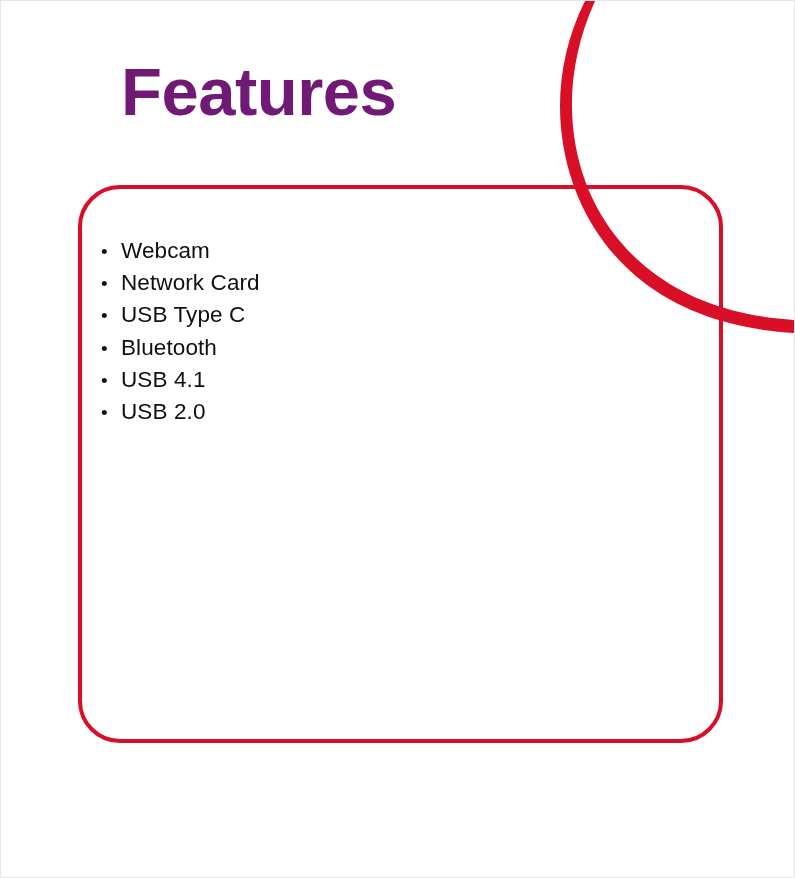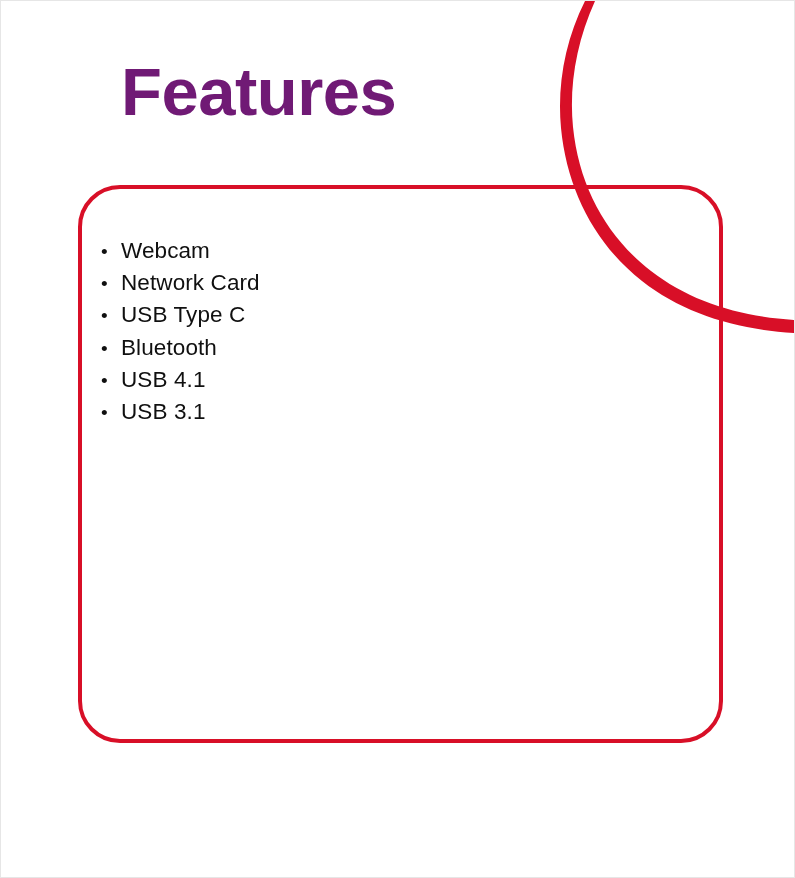--- a/index.html
+++ b/index.html
@@ -111,16 +111,16 @@
   <div id="page-title">Features</div>
 
   <div id="feature-box"></div>
 
   <ul id="feature-list">
     <li class="feature-item"><span class="bullet-glyph">•</span><span class="feature-label">Webcam</span></li>
     <li class="feature-item"><span class="bullet-glyph">•</span><span class="feature-label">Network Card</span></li>
     <li class="feature-item"><span class="bullet-glyph">•</span><span class="feature-label">USB Type C</span></li>
     <li class="feature-item"><span class="bullet-glyph">•</span><span class="feature-label">Bluetooth</span></li>
     <li class="feature-item"><span class="bullet-glyph">•</span><span class="feature-label">USB 4.1</span></li>
-    <li class="feature-item"><span class="bullet-glyph">•</span><span class="feature-label">USB 3.1</span></li>
+    <li class="feature-item"><span class="bullet-glyph">•</span><span class="feature-label">USB 2.0</span></li>
   </ul>
 
 </div>
 
 </body></html>

